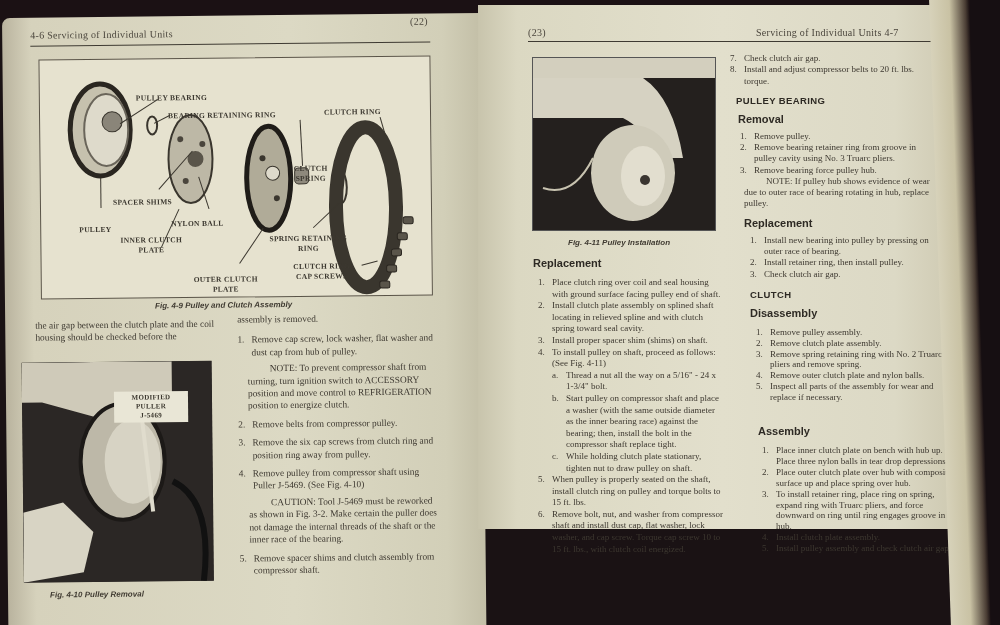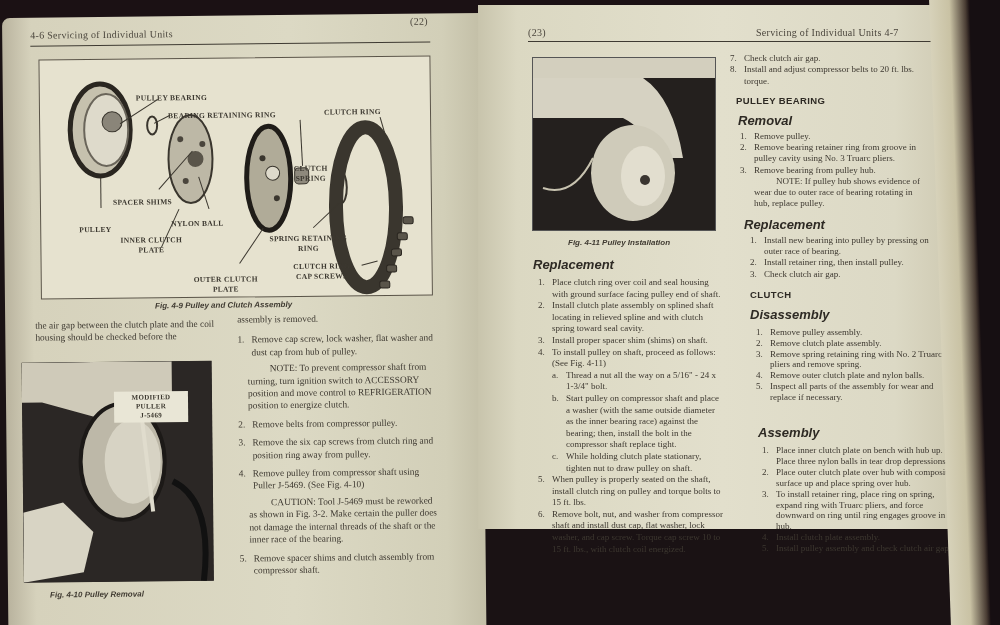--- a/index.html
+++ b/index.html
@@ -49,21 +49,21 @@
   .body-text p { margin:0; }
   .step { display:flex; }
   .step .num { width:14px; flex:none; }
   .step .txt { flex:1; }
   .sub { margin-left:14px; }
   .note { text-indent:22px; }
   .heading {
     position:absolute; font-family:"Liberation Sans", sans-serif; font-weight:bold; color:#2e2a24;
   }
   .h1 { font-size:9.5px; letter-spacing:0.4px; }
-  .h2 { font-size:13px;font-style:italic; }
+  .h2 { font-size:11px; }
   .photo {
     position:absolute; overflow:hidden; background:#2a2624;
   }
   .photo-label {
     position:absolute; background:#e9e6d6; font-size:7px; font-weight:bold; color:#3b372e;
     text-align:center; line-height:9px; padding:2px 3px; letter-spacing:0.3px;
   }
 </style>
 </head>
 <body>
@@ -261,23 +261,23 @@
       <div class="step">
           <span class="num">1.</span>
           <span class="txt">Remove pulley.</span>
         </div>
       <div class="step">
           <span class="num">2.</span>
           <span class="txt">Remove bearing retainer ring from groove in pulley cavity using No. 3 Truarc pliers.</span>
         </div>
       <div class="step">
           <span class="num">3.</span>
-          <span class="txt">Remove bearing from pulley hub.</span>
-        </div>
-      <p class="note" style="margin-left:14px;">NOTE: If pulley hub shows evidence of wear due to outer race of bearing rotating in hub, replace pulley.</p>
+          <span class="txt">Remove bearing force pulley hub.</span>
+        </div>
+      <p class="note" style="margin-left:4px;">NOTE: If pulley hub shows evidence of wear due to outer race of bearing rotating in hub, replace pulley.</p>
     </div>
 
     <div class="heading h2" style="left:266px;top:212px;">Replacement</div>
     <div class="body-text" style="left:272px;top:230px;width:190px;font-size:9px;line-height:11.2px;">
       <div class="step">
           <span class="num">1.</span>
           <span class="txt">Install new bearing into pulley by pressing on outer race of bearing.</span>
         </div>
       <div class="step">
           <span class="num">2.</span>

